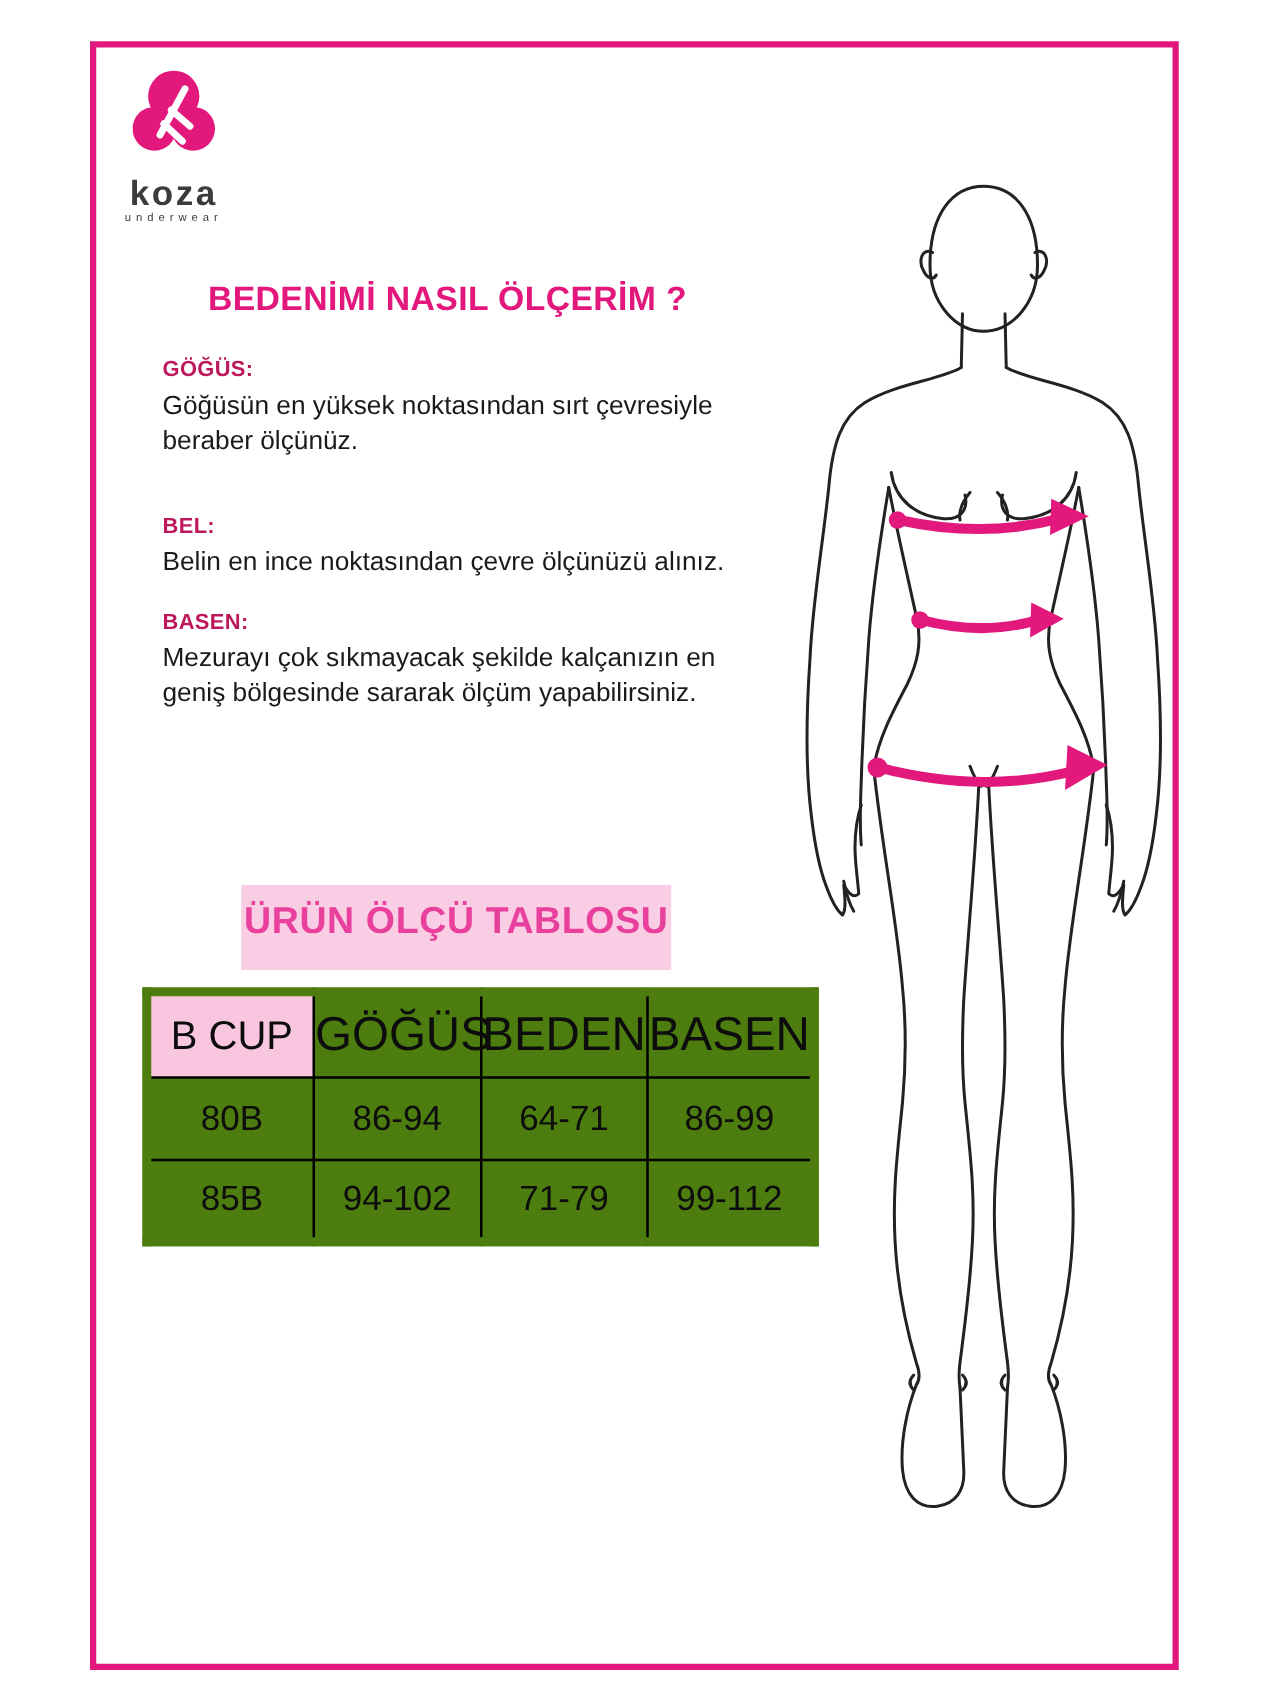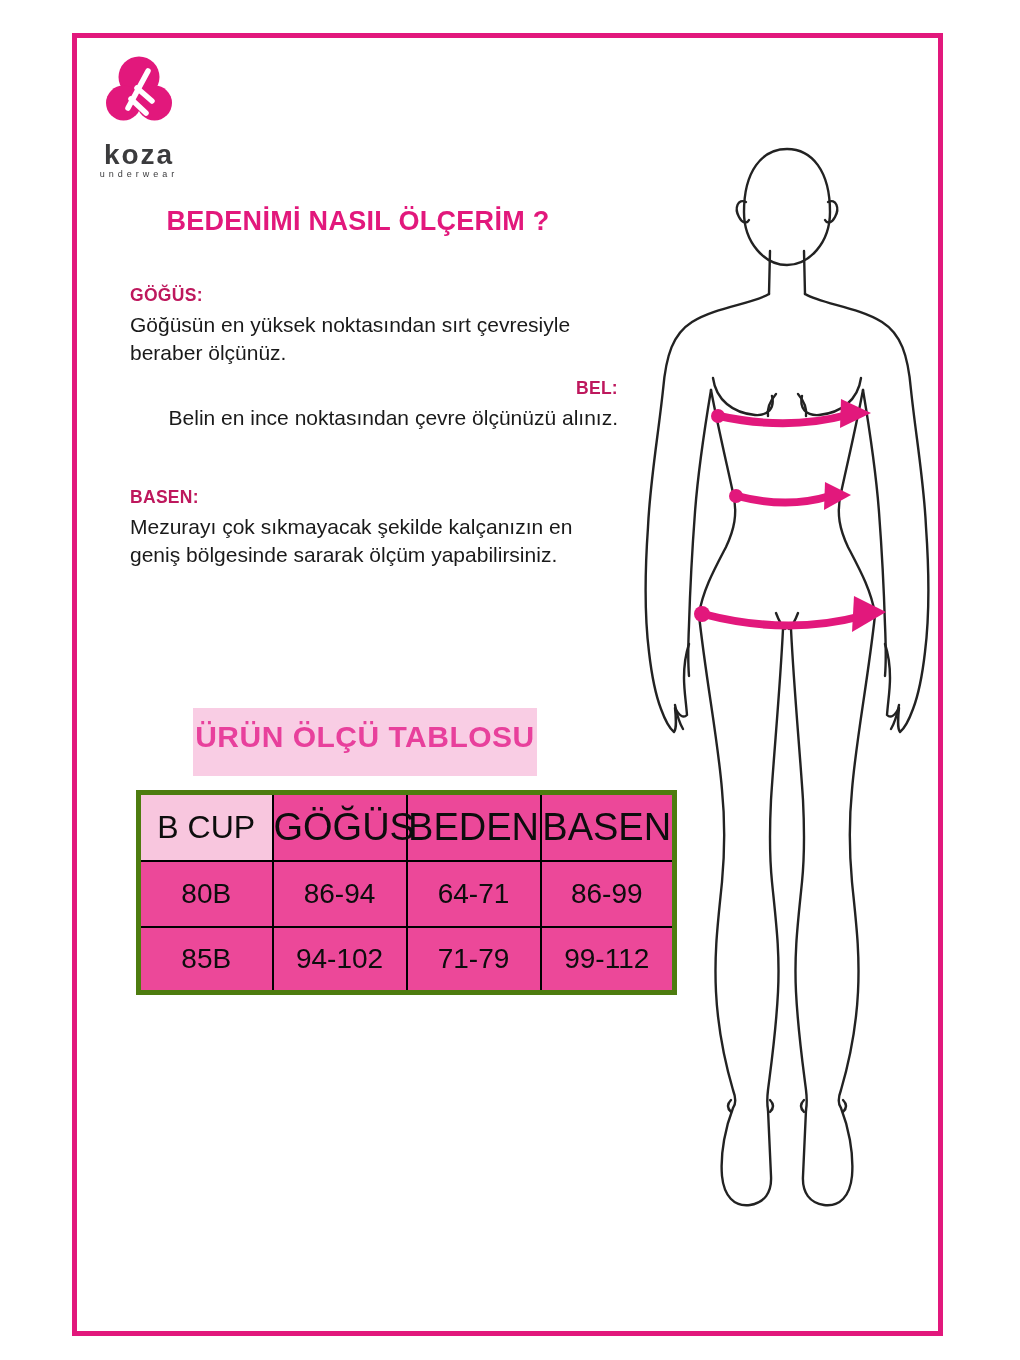--- a/index.html
+++ b/index.html
@@ -18,43 +18,43 @@
   .logo svg { display:block; margin:0 auto; }
   .brand-name {
     font-size:28px; font-weight:bold; color:#3b3b3d; letter-spacing:2px;
     line-height:26px; margin-top:16px;
   }
   .brand-sub {
     font-size:9px; color:#3b3b3d; letter-spacing:4px; line-height:10px; margin-top:1px;
   }
   
   .title {
-    position:absolute; left:128px; top:206px; width:460px; text-align:center;
+    position:absolute; left:128px; top:224px; width:460px; text-align:center;
     color:#e2187c; font-weight:bold; font-size:27px; letter-spacing:0.3px;
   }
   .section { position:absolute; left:130px; width:488px; }
   .sec-1 { top:285px; }
-  .sec-2 { top:378px;text-align:right; }
+  .sec-2 { top:410px; }
   .sec-3 { top:487px; }
   .section h3 {
     color:#be185d; font-size:17.5px; font-weight:bold; letter-spacing:0.3px;
     margin-bottom:5px;
   }
   .section p { color:#1a1a1a; font-size:21px; line-height:28px; }
   
   .band {
     position:absolute; left:193px; top:708px; width:344px; height:68px;
     background:#f9cde4; text-align:center; line-height:58px;
     color:#e8409c; font-weight:bold; font-size:30px; letter-spacing:0.5px;
   }
   
   .size-table {
-    position:absolute; left:136px; top:790px; width:541px;
-    border-collapse:collapse; table-layout:fixed; background:#ec4899;
-    border:5px solid #4d7c0f;
+    position:absolute; left:114px; top:790px; width:541px;
+    border-collapse:collapse; table-layout:fixed; background:#4d7c0f;
+    border:7px solid #4d7c0f;
   }
   .size-table th, .size-table td {
     border:2px solid #000; text-align:center; vertical-align:middle;
     font-weight:normal; color:#0d0d0d;
   }
   .size-table th { height:68px; font-size:38px; }
   .size-table th.cup { background:#f8c6de; font-size:32px; }
   .size-table td { height:66px; font-size:28px; }
   
   .figure { position:absolute; left:612px; top:140px; }

